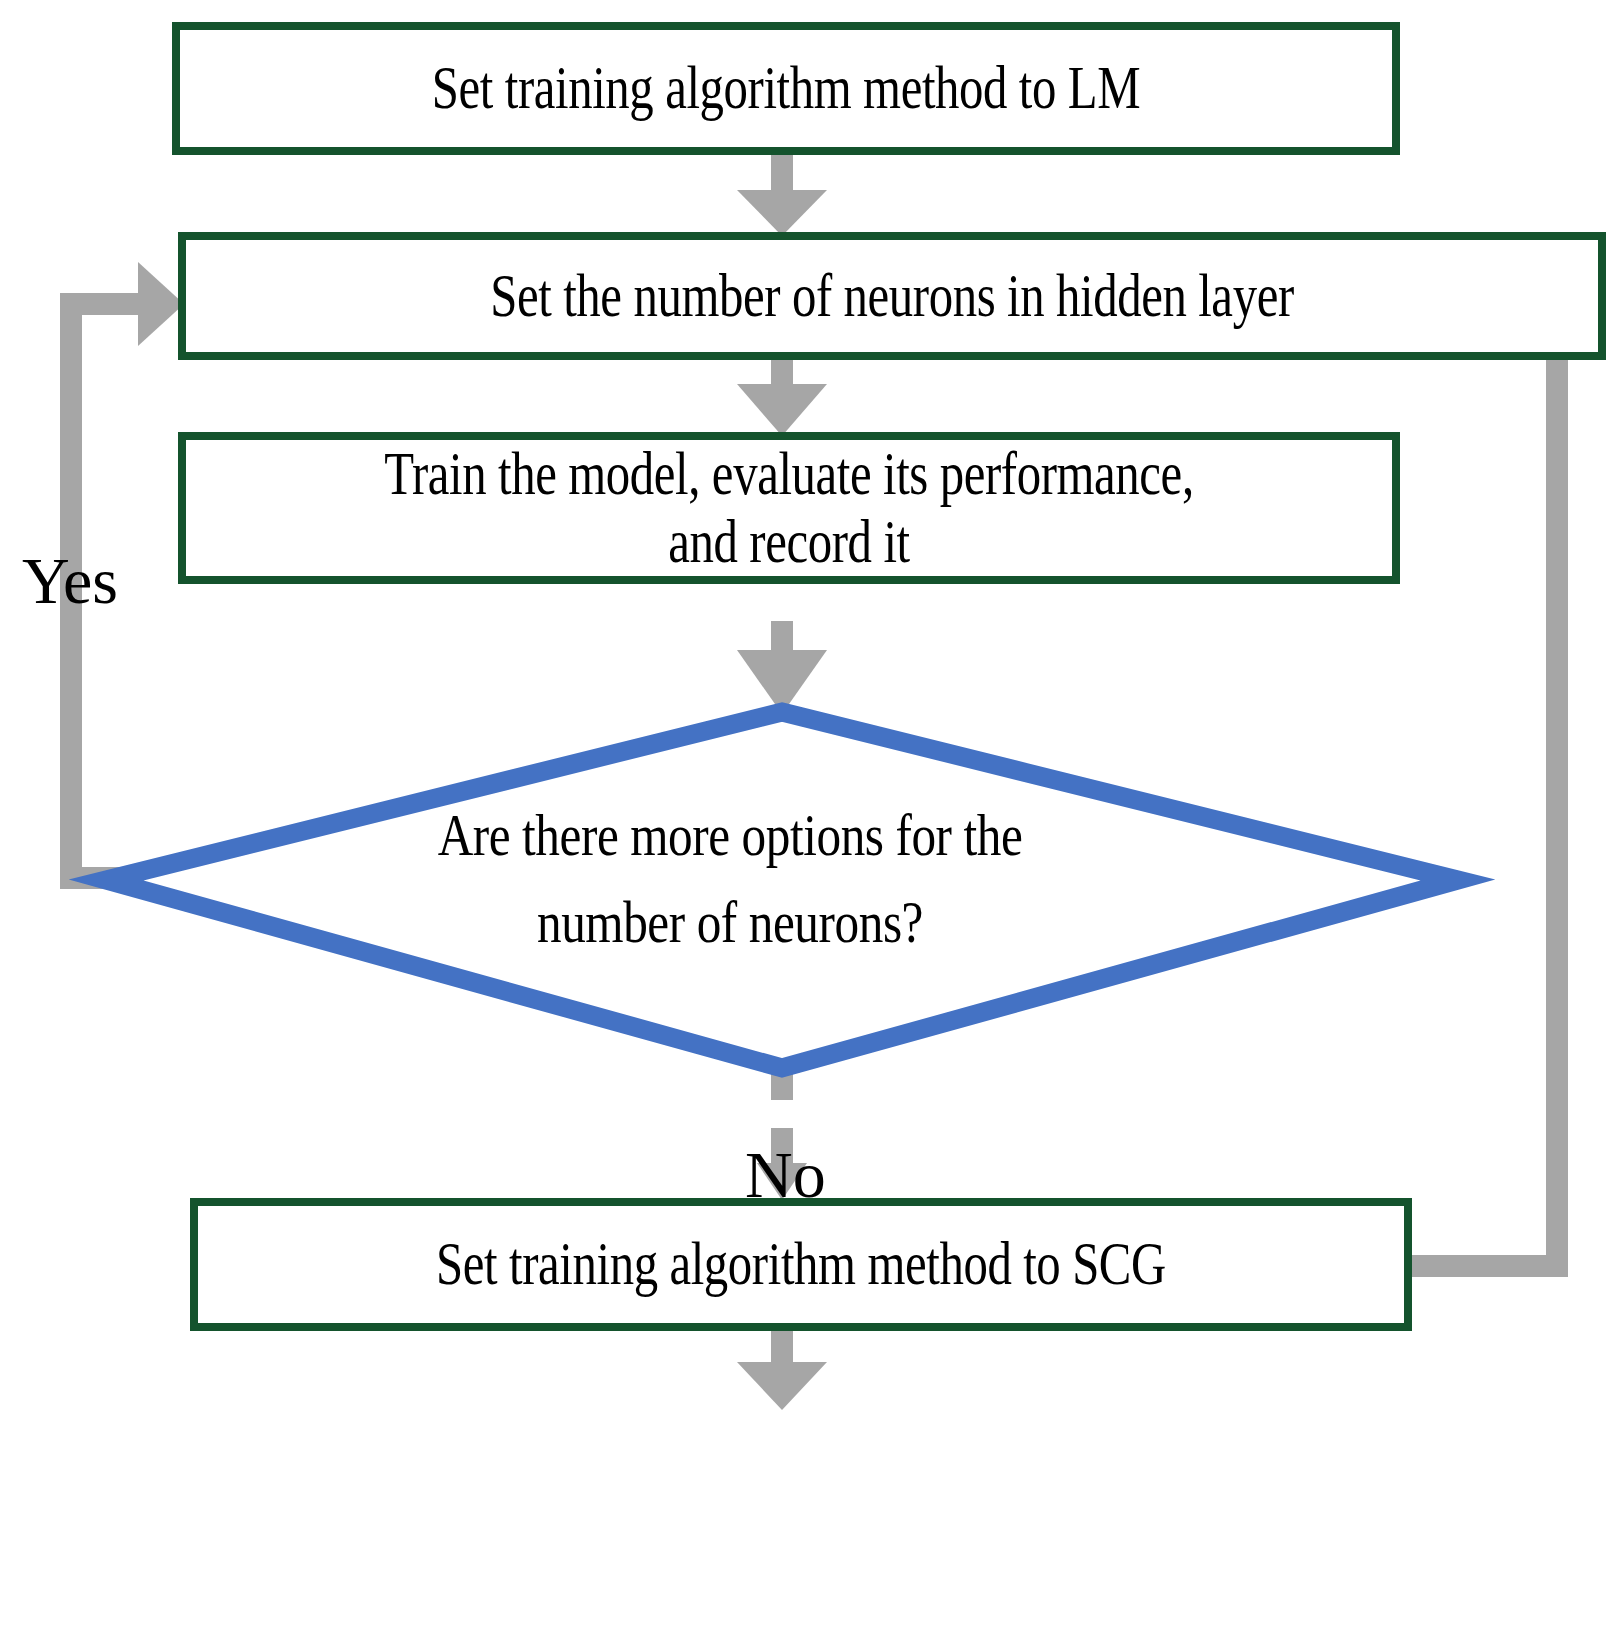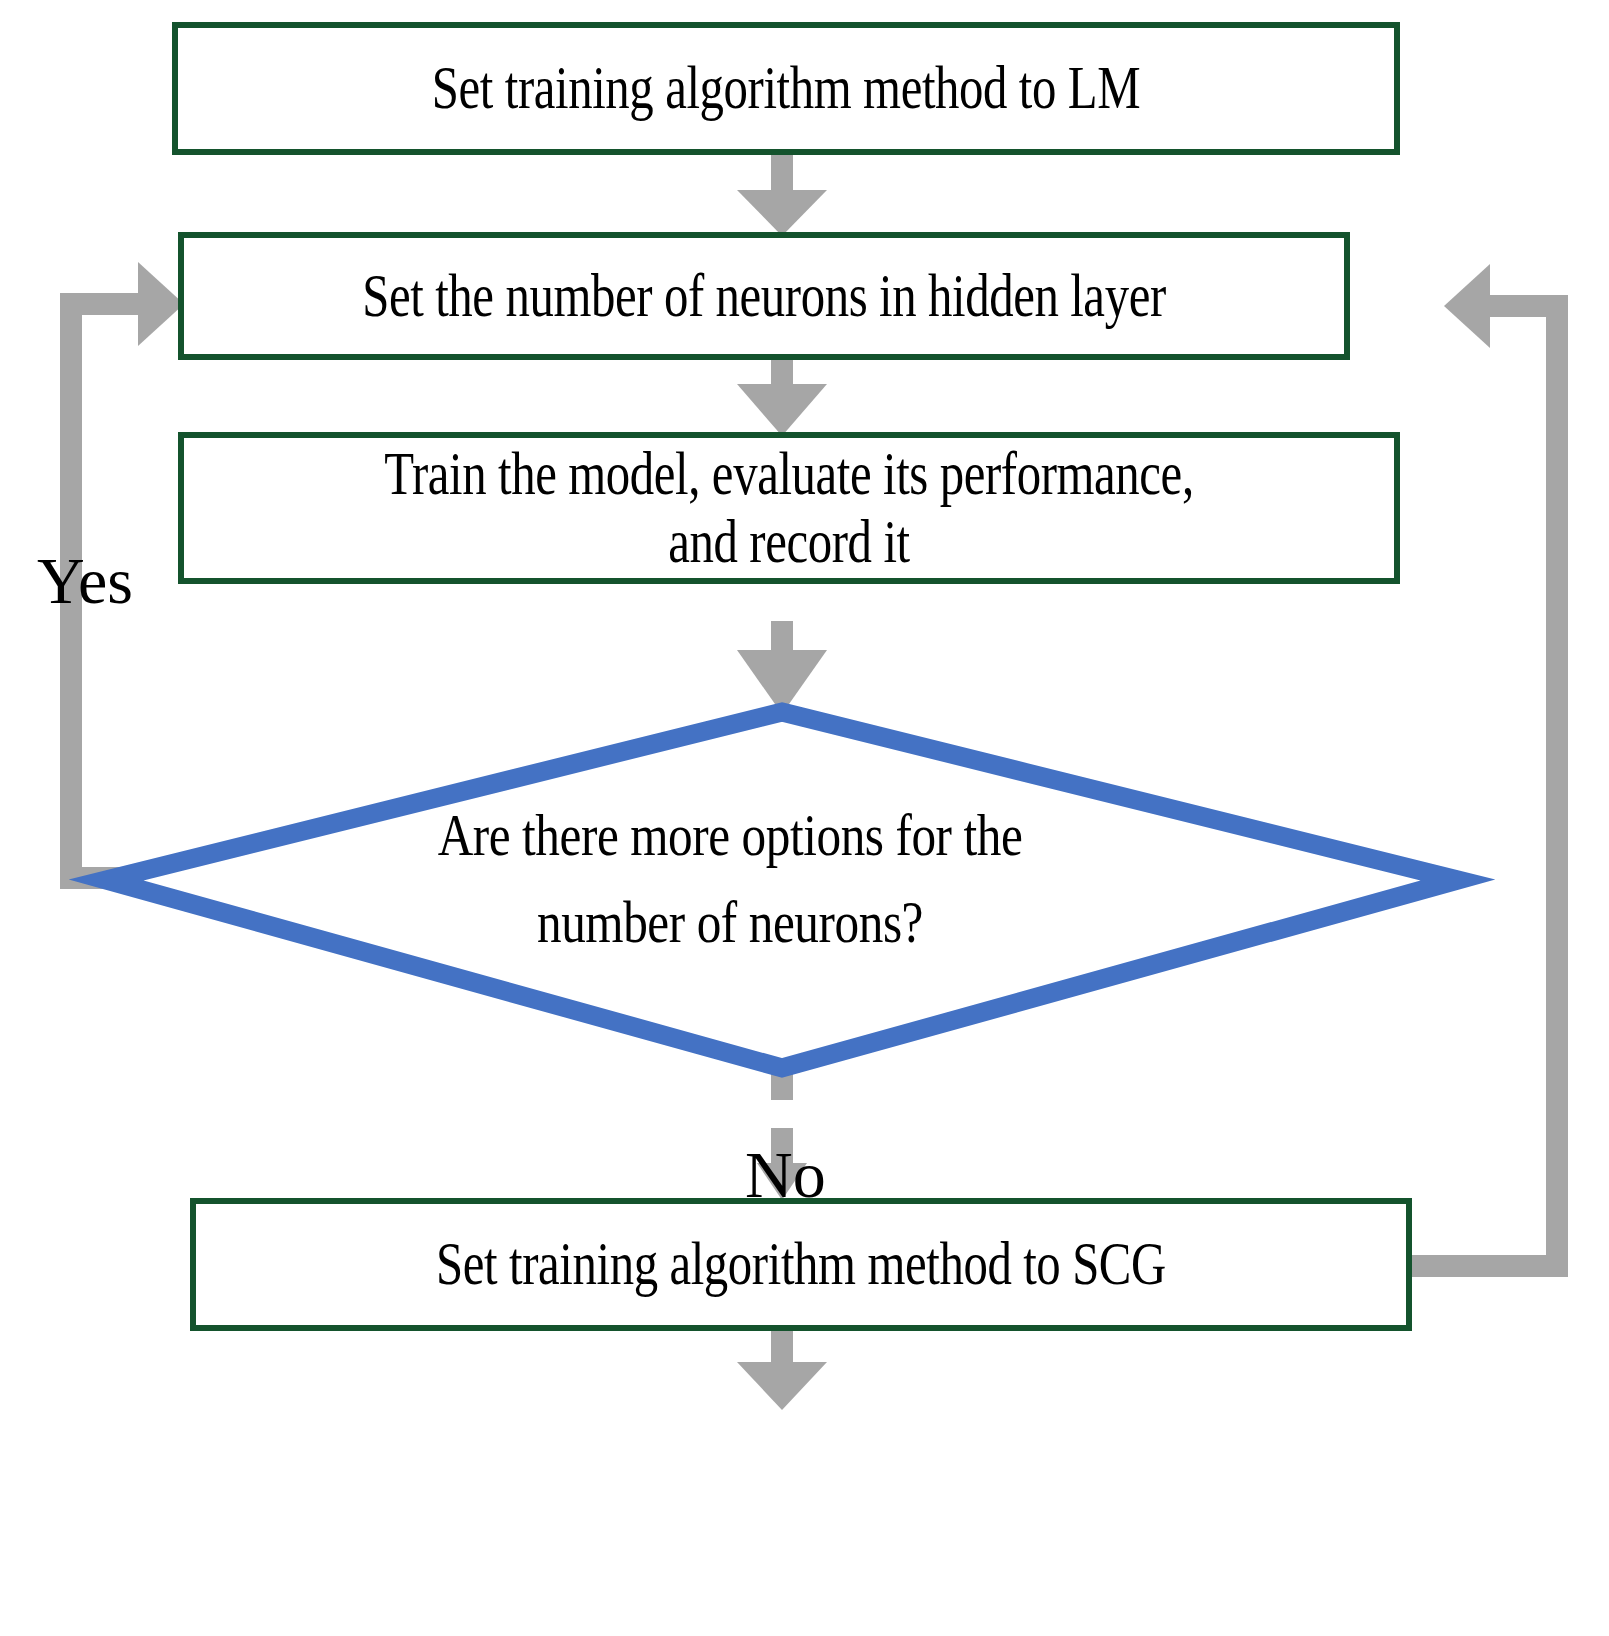--- a/index.html
+++ b/index.html
@@ -29,21 +29,21 @@
   .node {
     position: absolute;
     box-sizing: border-box;
     background: #ffffff;
     display: flex;
     align-items: center;
     justify-content: center;
     text-align: center;
   }
   .process {
-    border: 6px solid #14532d;
+    border: 8px solid #14532d;
     justify-content: flex-end;
   }
   .node-label {
     display: block;
     width: 100%;
     color: #000000;
     font-family: "Liberation Serif", "DejaVu Serif", serif;
     font-weight: 400;
     line-height: 1.12;
     letter-spacing: -0.5px;
@@ -73,21 +73,21 @@
 
   
   .branch-label {
     position: absolute;
     color: #000000;
     font-family: "Liberation Serif", "DejaVu Serif", serif;
     font-size: 66px;
     line-height: 1;
     white-space: nowrap;
   }
-  #label-yes { left: 22px;  top: 548px; margin-left: 15px; }
+  #label-yes { left: 22px;  top: 548px; }
   #label-no  { left: 745px; top: 1098px; margin-top: 44px; }
 </style>
 </head>
 <body>
 
 <div id="canvas">
 
   <svg class="flow-svg" viewBox="0 0 1609 1636" xmlns="http://www.w3.org/2000/svg">
 
     <g>
@@ -138,21 +138,21 @@
       <polygon points="737,1362 827,1362 782,1410" fill="#A6A6A6"></polygon>
     </g>
 
     <polygon points="782,712 1458,880 782,1068 106,880" fill="#ffffff" stroke="#4472C4" stroke-width="19" stroke-linejoin="miter"></polygon>
   </svg>
 
   <div class="node process" style="left:172px; top:22px; width:1228px; height:133px;">
     <span class="node-label size-big">Set training algorithm method to  LM</span>
   </div>
 
-  <div class="node process" style="left:178px; top:232px; width:1172px; height:128px;">
+  <div class="node process" style="left:178px; top:232px; width:1428px; height:128px;">
     <span class="node-label size-big">Set the number of neurons in hidden layer</span>
   </div>
 
   <div class="node process" style="left:178px; top:432px; width:1222px; height:152px;">
     <span class="node-label size-mid">Train the model, evaluate its performance,
 and record it</span>
   </div>
 
   <div class="decision-label">Are there more options for  the
 number of neurons?</div>

